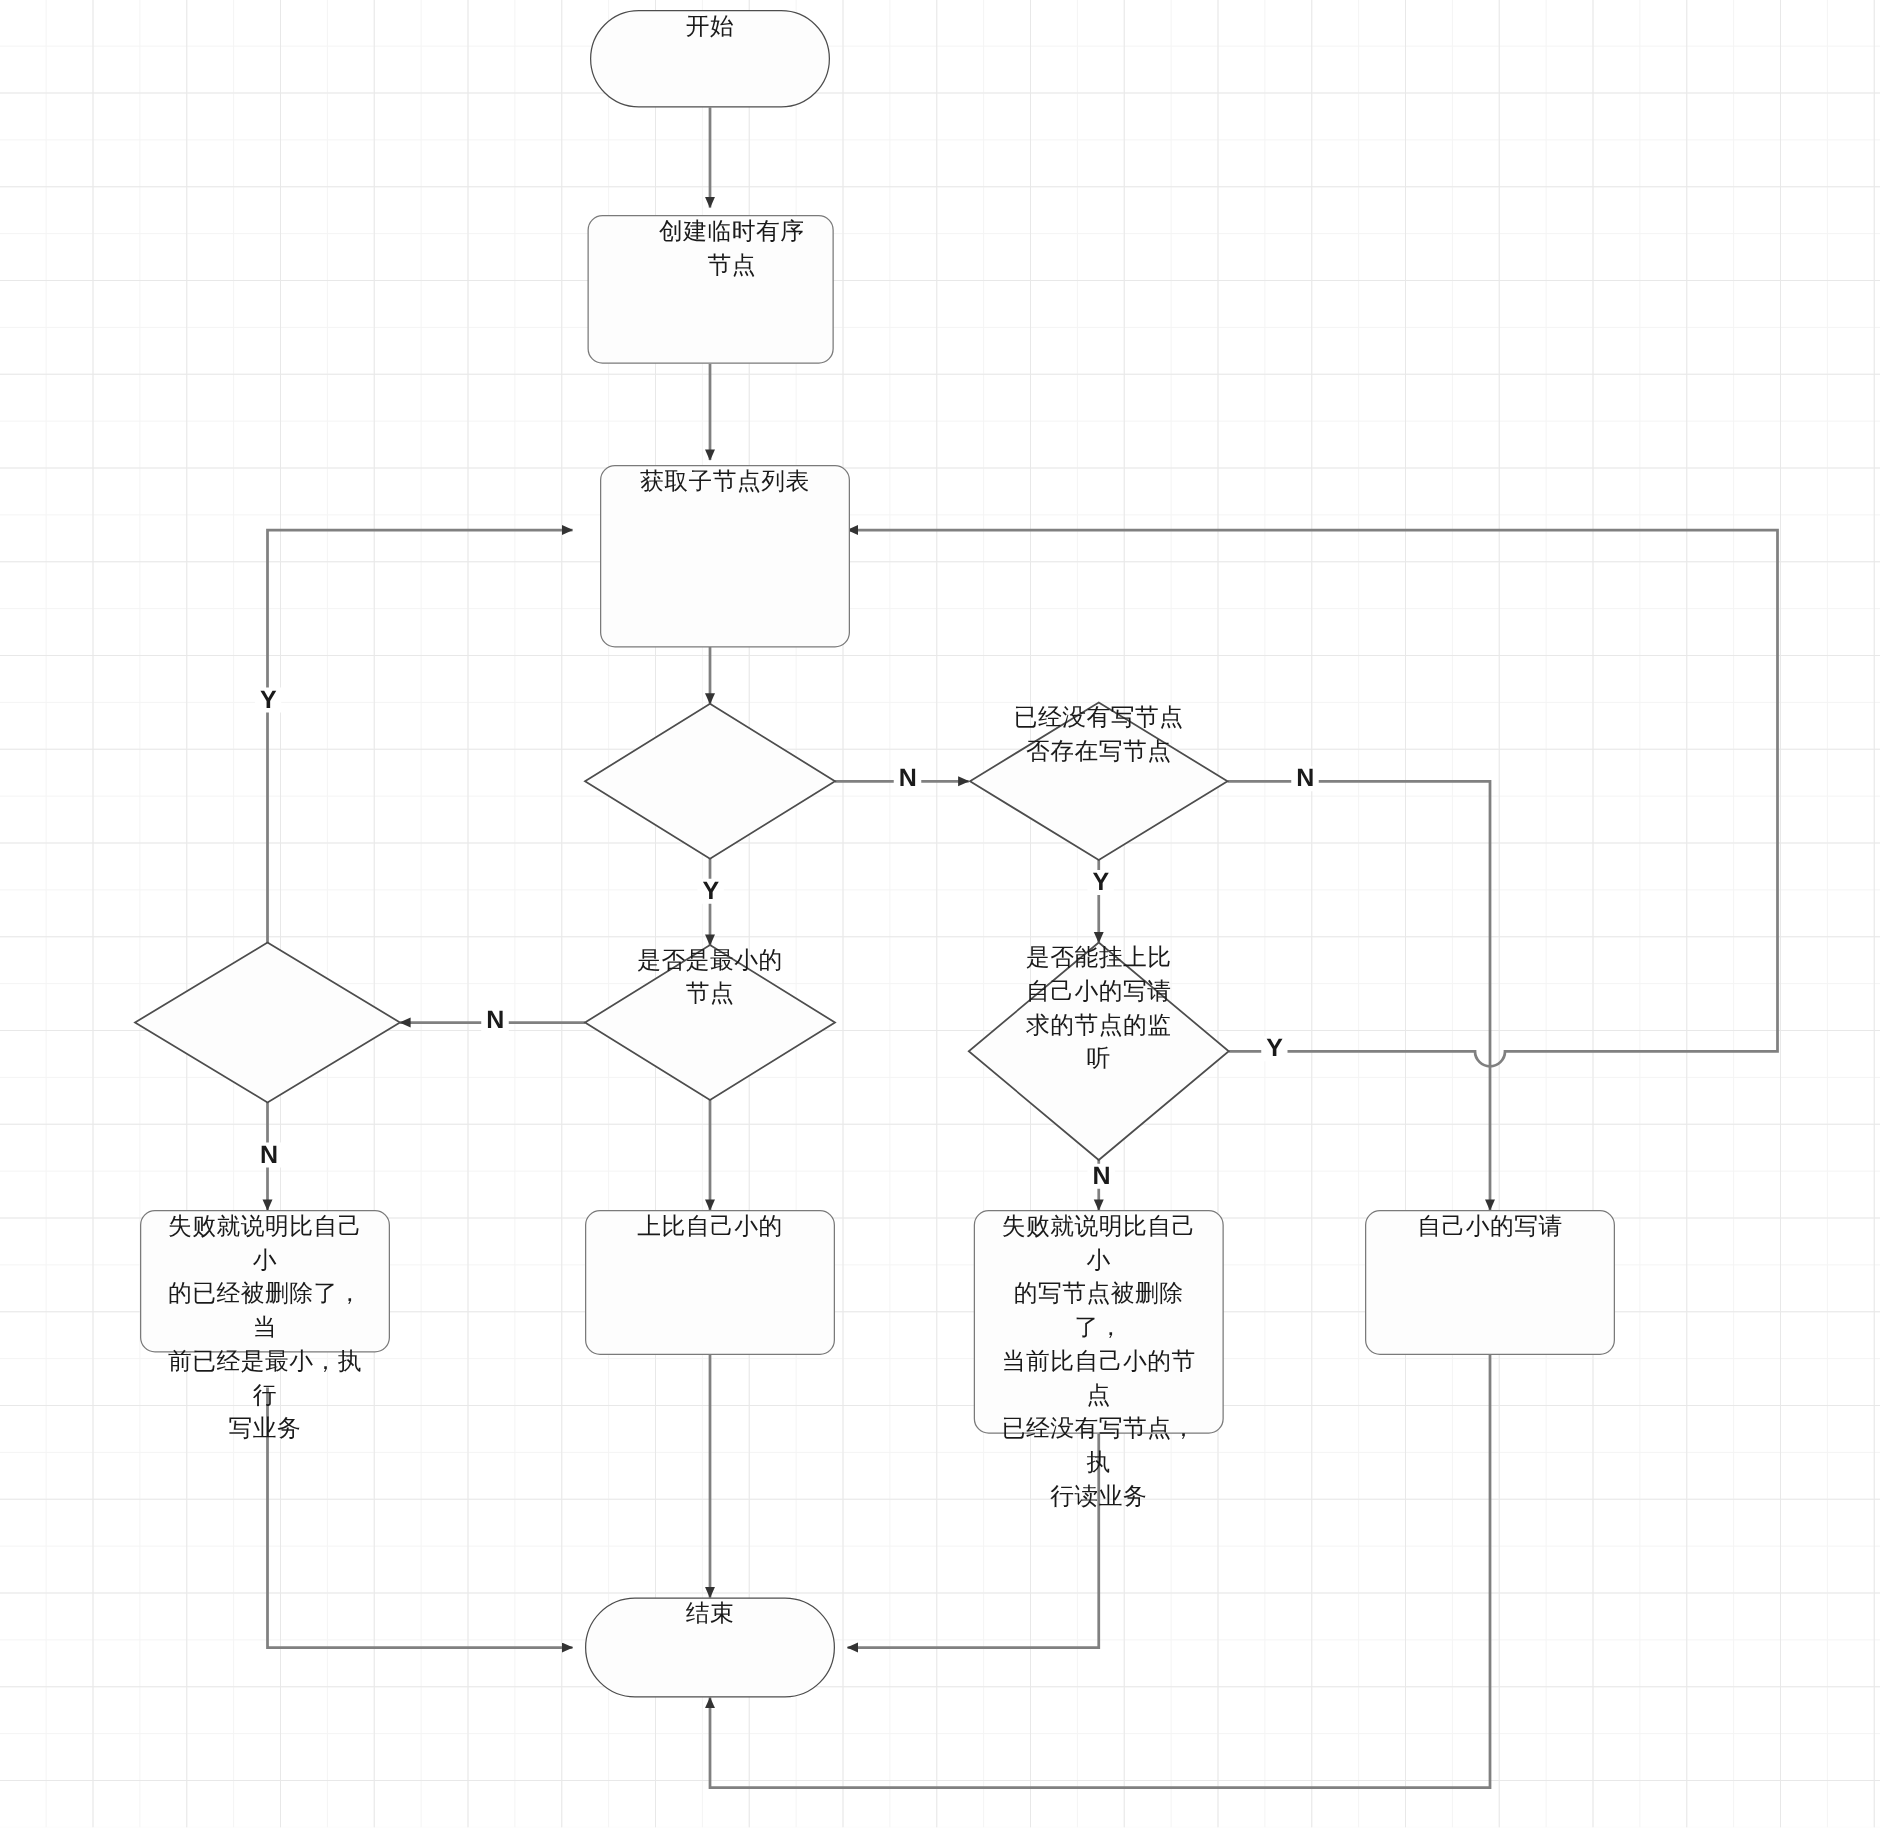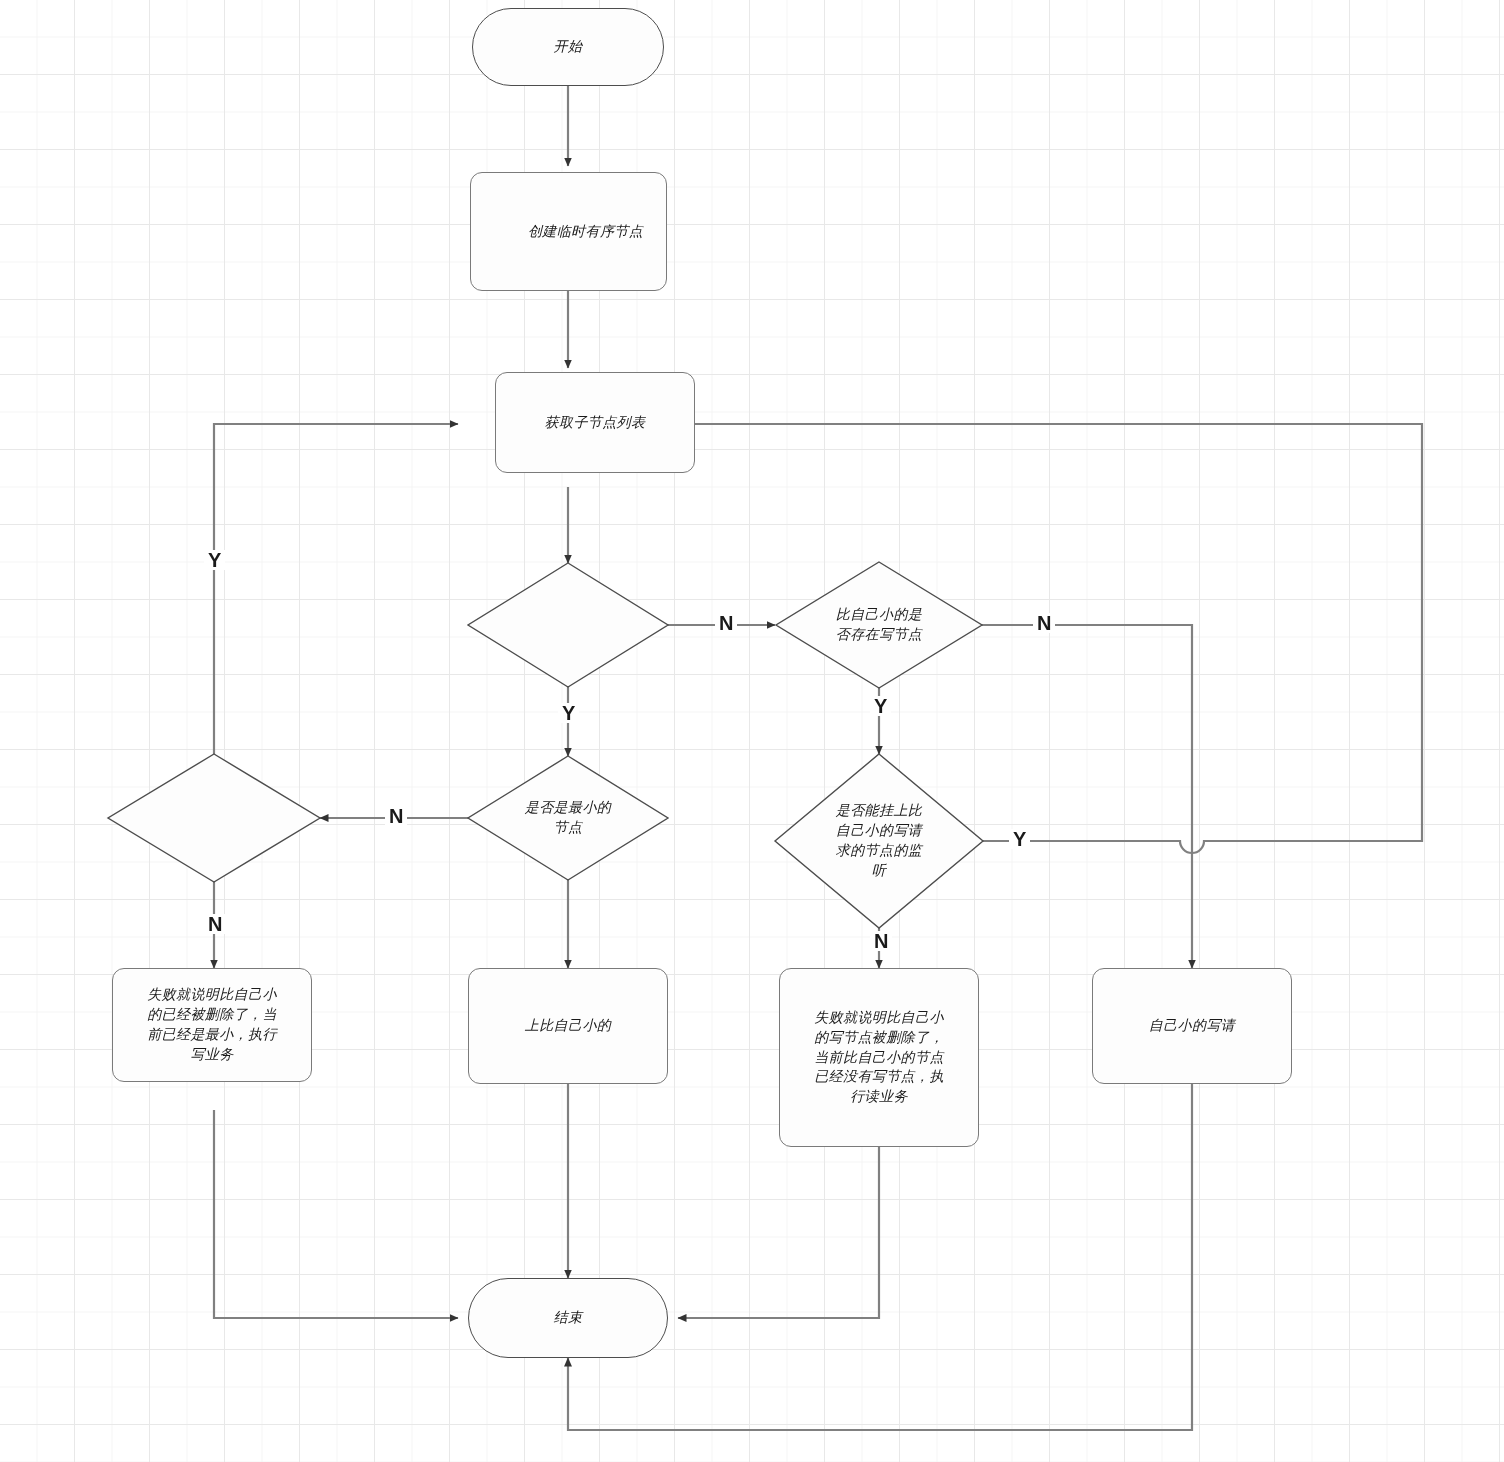--- a/index.html
+++ b/index.html
@@ -33,29 +33,28 @@
     position: absolute;
     left: 0; top: 0;
     width: 1504px;
     height: 1462px;
     pointer-events: none;
   }
   .node {
     position: absolute;
     box-sizing: border-box;
     display: flex;
-    align-items: center;
+    align-items: flex-start;
     justify-content: center;
     text-align: center;
     color: #1a1a1a;
-    font-size: 14px;
+    font-size: 19px;
     line-height: 1.42;
     letter-spacing: 0.4px;
     background: #fdfdfd;
-    font-style: italic;
   }
   .terminator {
     border: 1.6px solid #4d4d4d;
     border-radius: 999px;
   }
   .process {
     border: 1.6px solid #7a7a7a;
     border-radius: 12px;
   }
   .process-text {
@@ -141,27 +140,27 @@
   </svg>
 
   <div class="node terminator" style="left:472px; top:8px; width:192px; height:78px;">
     <span>开始</span>
   </div>
 
   <div class="node process" style="left:470px; top:172px; width:197px; height:119px;padding-left:34px;">
     <span class="process-text">创建临时有序节点</span>
   </div>
 
-  <div class="node process" style="left:495px; top:372px; width:200px; height:101px;">
+  <div class="node process" style="left:480px; top:372px; width:200px; height:146px;">
     <span class="process-text">获取子节点列表</span>
   </div>
 
 
   <div class="node decision" style="left:776px; top:562px; width:206px; height:126px;">
-    <span class="dia-label">比自己小的是
+    <span class="dia-label">已经没有写节点
 否存在写节点</span>
   </div>
 
 
   <div class="node decision" style="left:468px; top:756px; width:200px; height:124px;">
     <span class="dia-label">是否是最小的
 节点</span>
   </div>
 
   <div class="node decision" style="left:775px; top:754px; width:208px; height:174px;">

